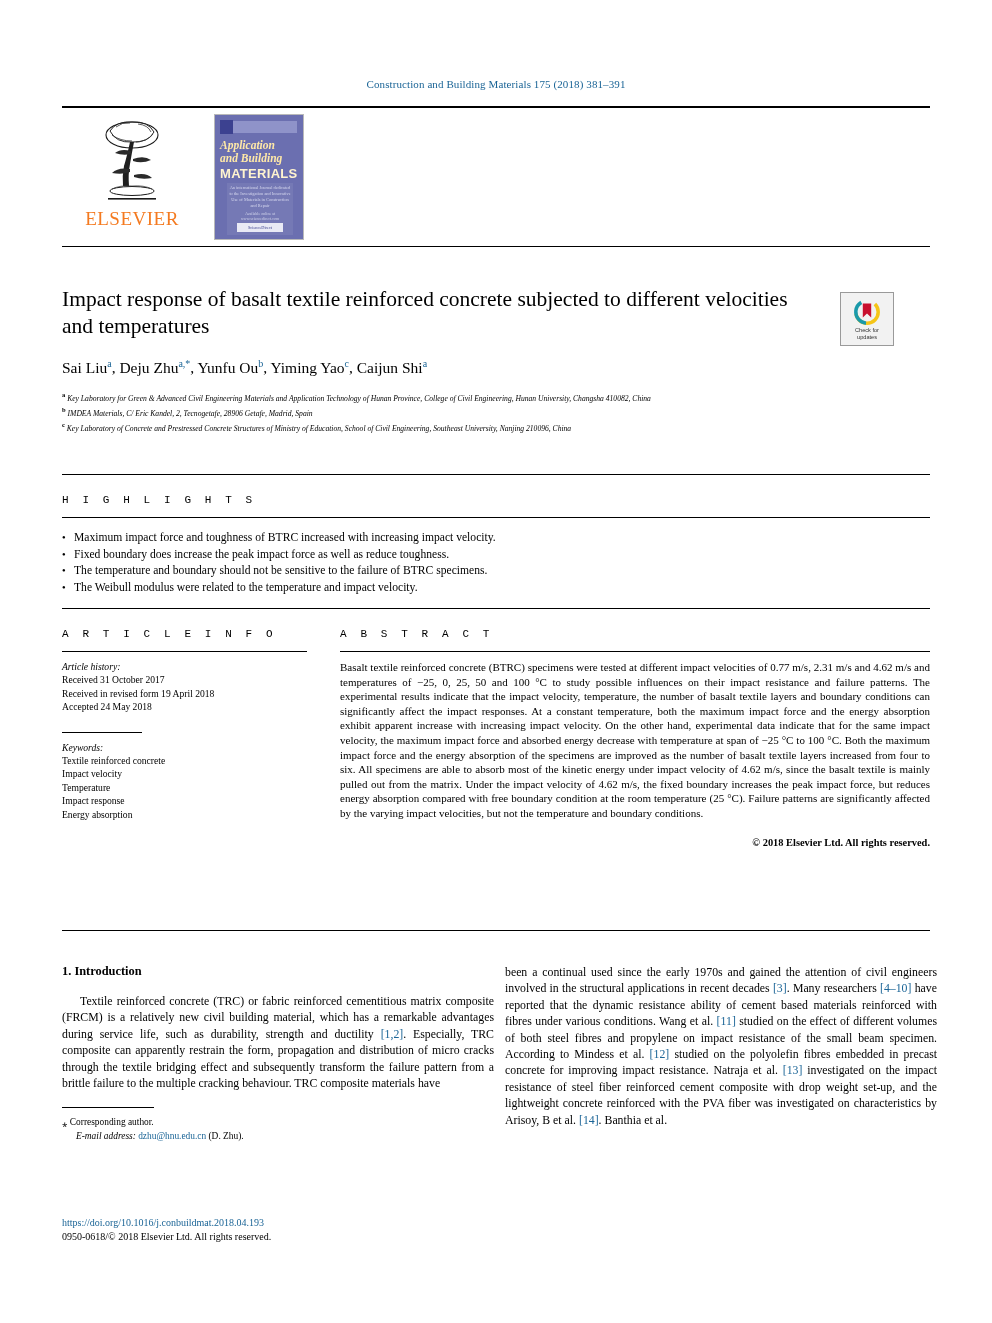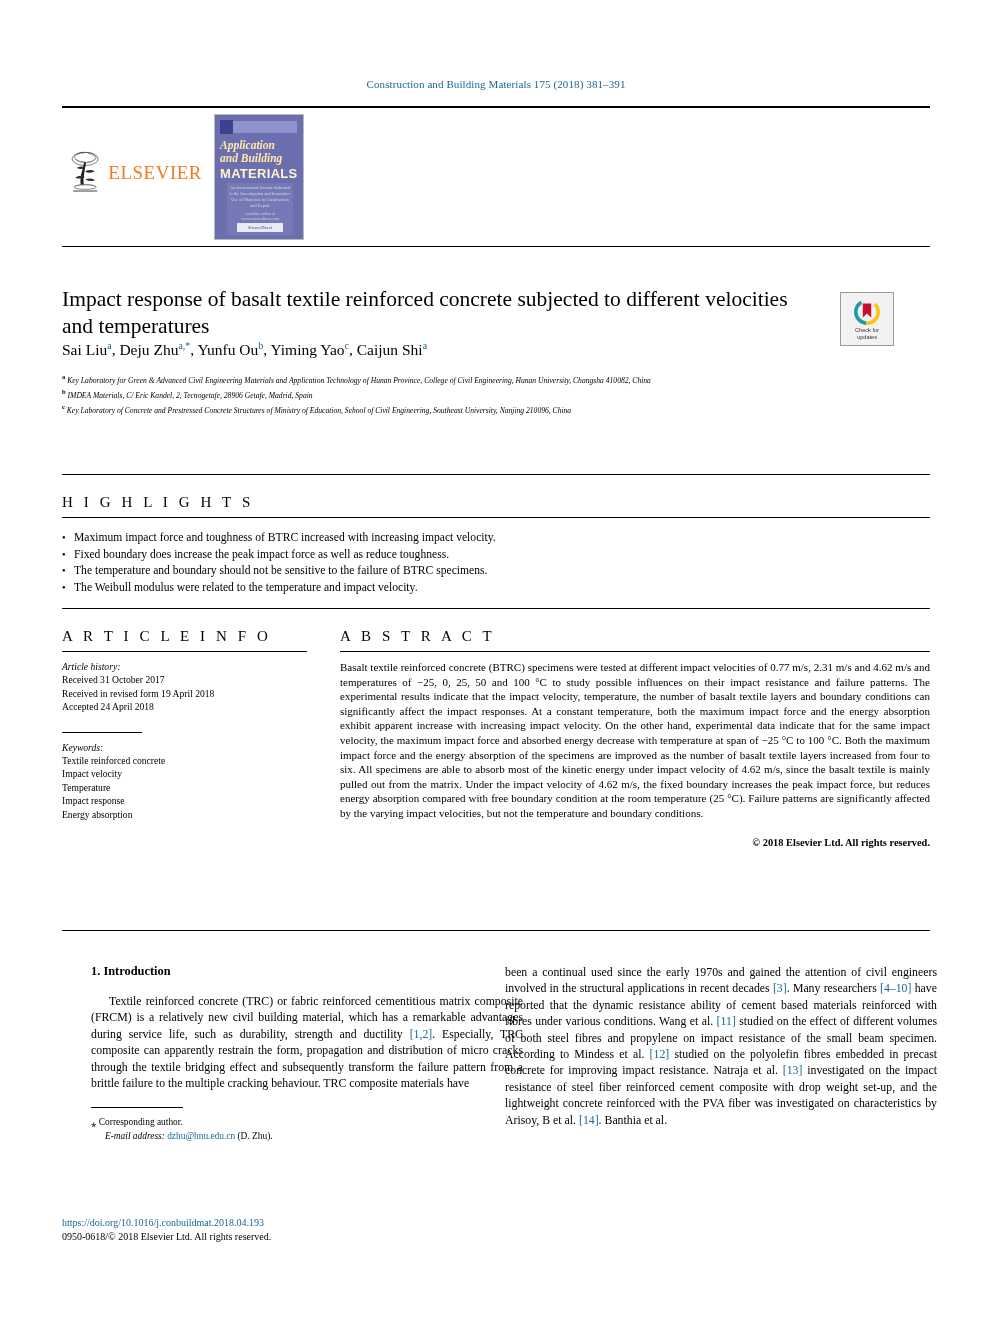--- a/index.html
+++ b/index.html
@@ -45,21 +45,21 @@
   .masthead-inner {
     display: flex;
     align-items: stretch;
     height: 118px;
     margin-top: 6px;
   }
   .elsevier-logo {
     width: 140px;
     flex: 0 0 140px;
     display: flex;
-    flex-direction: row;
+    flex-direction: column;
     align-items: center;
     justify-content: flex-end;
     padding-bottom: 2px;
   }
   .tree-svg { display:block; }
   .elsevier-word {
     font-family: "Liberation Serif", serif;
     font-size: 19px;
     letter-spacing: 0.5px;
     color: #f47a20;
@@ -162,20 +162,21 @@
     width: 760px;
   }
   .article-title {
     font-size: 21.5px;
     line-height: 27px;
     font-family: "Liberation Serif", serif;
     font-weight: normal;
     margin: 0;
   }
   .authors {
+    margin-top: 18px;
     font-size: 15.5px;
     font-family: "Liberation Serif", serif;
   }
   .authors sup { color: #1a6496; font-size: 10px; }
   .affils {
     margin-top: 12px;
     font-size: 7.6px;
     line-height: 11.6px;
     font-style: italic;
     font-family: "Liberation Serif", serif;
@@ -205,22 +206,22 @@
     color: #333;
     margin-top: 1px;
   }
 
   
   .hl-rule-top {
     position: absolute; top: 474px; left: 62px; width: 868px;
     border-top: 1px solid #000;
   }
   .section-label {
-    font-family: Liberation Serif, serif;
-    font-size: 15px;
+    font-family: Liberation Mono, monospace;
+    font-size: 11px;
     letter-spacing: 3.6px;
     font-weight: normal;
   }
   .hl-head { position: absolute; top: 494px; left: 62px; }
   .hl-rule-mid {
     position: absolute; top: 517px; left: 62px; width: 868px;
     border-top: 1px solid #000;
   }
   .hl-list {
     position: absolute; top: 530px; left: 62px; width: 690px;
@@ -265,21 +266,21 @@
     text-align: right;
     font-weight: bold;
     font-size: 10.4px;
   }
   .ab-rule-bot {
     position: absolute; top: 930px; left: 62px; width: 868px; border-top: 1px solid #000;
   }
 
   
   .col-left {
-    position: absolute; top: 964px; left: 62px; width: 432px; margin-left: 29px;
+    position: absolute; top: 964px; left: 62px; width: 432px;
   }
   .col-right {
     position: absolute; top: 964px; left: 505px; width: 432px;
   }
   .sec-title {
     font-size: 12.4px; font-weight: bold; margin: 0 0 14px 0;
     font-family: "Liberation Serif", serif;
   }
   .body-text {
     font-size: 11.8px; line-height: 16.4px; text-align: justify;
@@ -390,21 +391,21 @@
 
   <div class="section-label ai-head">A R T I C L E   I N F O</div>
   <div class="ai-rule"></div>
   <div class="section-label ab-head">A B S T R A C T</div>
   <div class="ab-rule"></div>
 
   <div class="ai-body">
     <div class="ital">Article history:</div>
     <div>Received 31 October 2017</div>
     <div>Received in revised form 19 April 2018</div>
-    <div>Accepted 24 April 2018</div>
+    <div>Accepted 24 May 2018</div>
     <div class="ai-divider"></div>
     <div class="ital">Keywords:</div>
     <div class="ai-kw">Textile reinforced concrete</div>
     <div class="ai-kw">Impact velocity</div>
     <div class="ai-kw">Temperature</div>
     <div class="ai-kw">Impact response</div>
     <div class="ai-kw">Energy absorption</div>
   </div>
 
   <div class="abstract">

